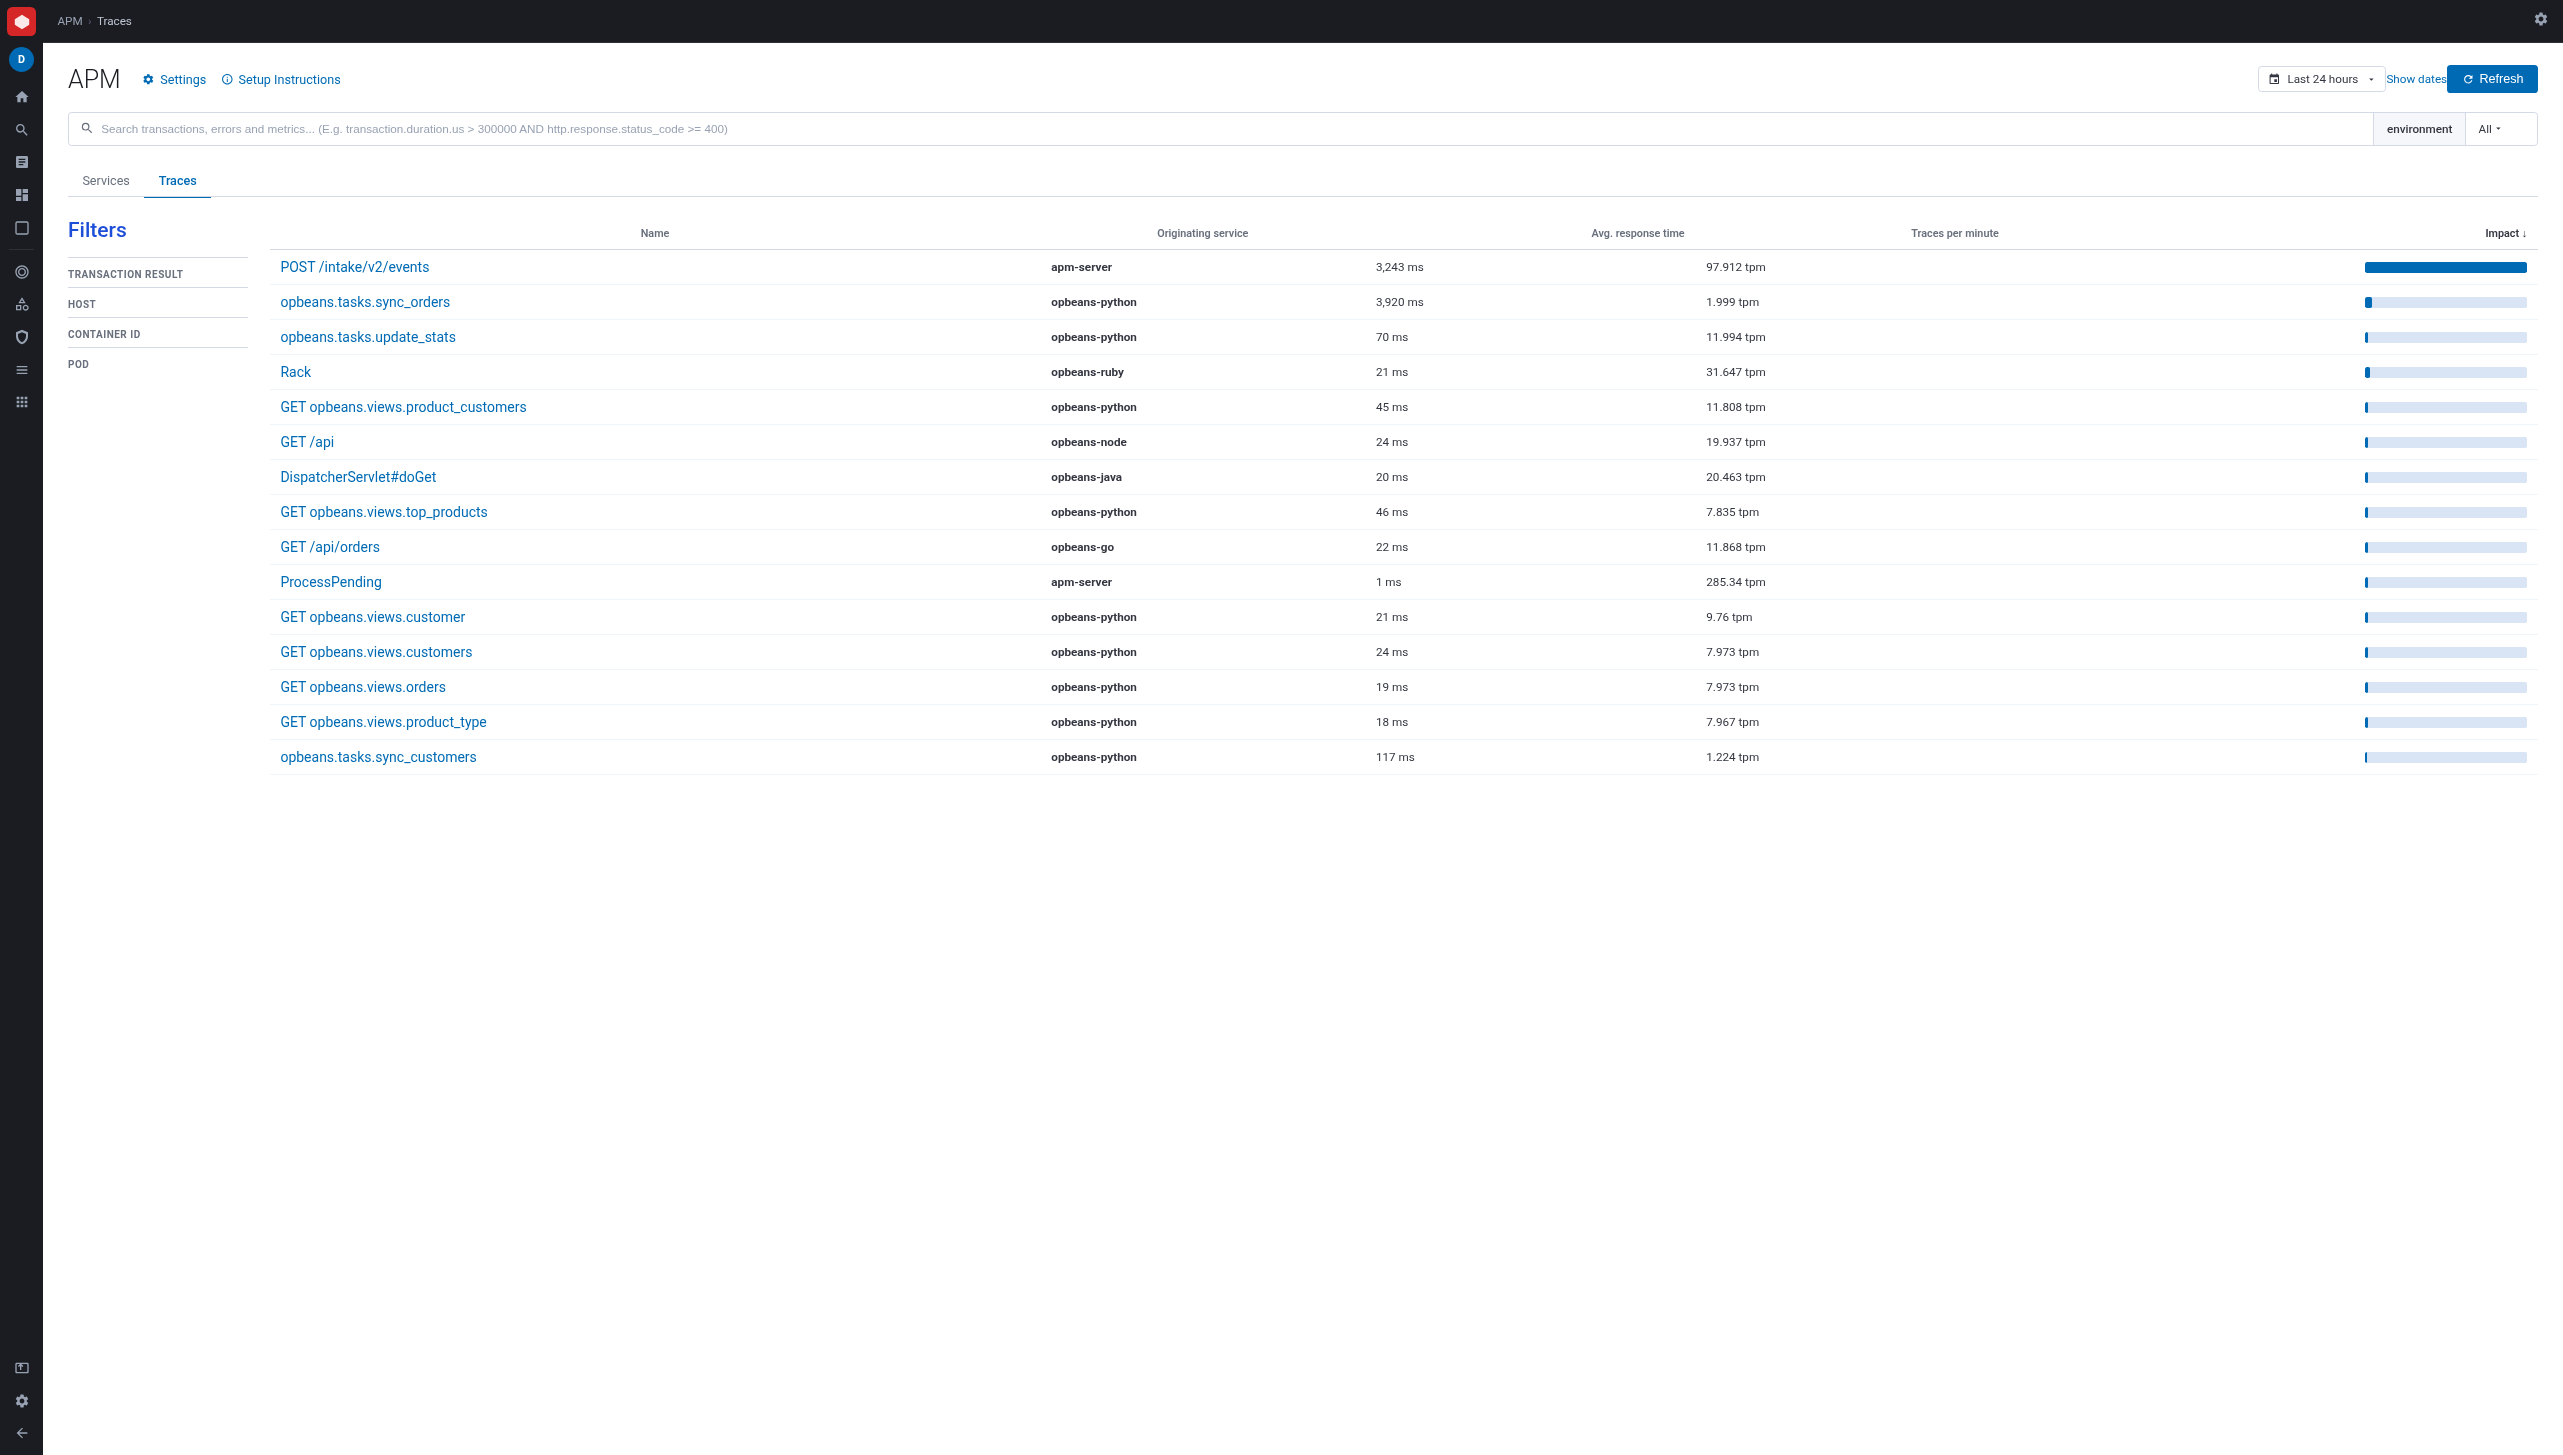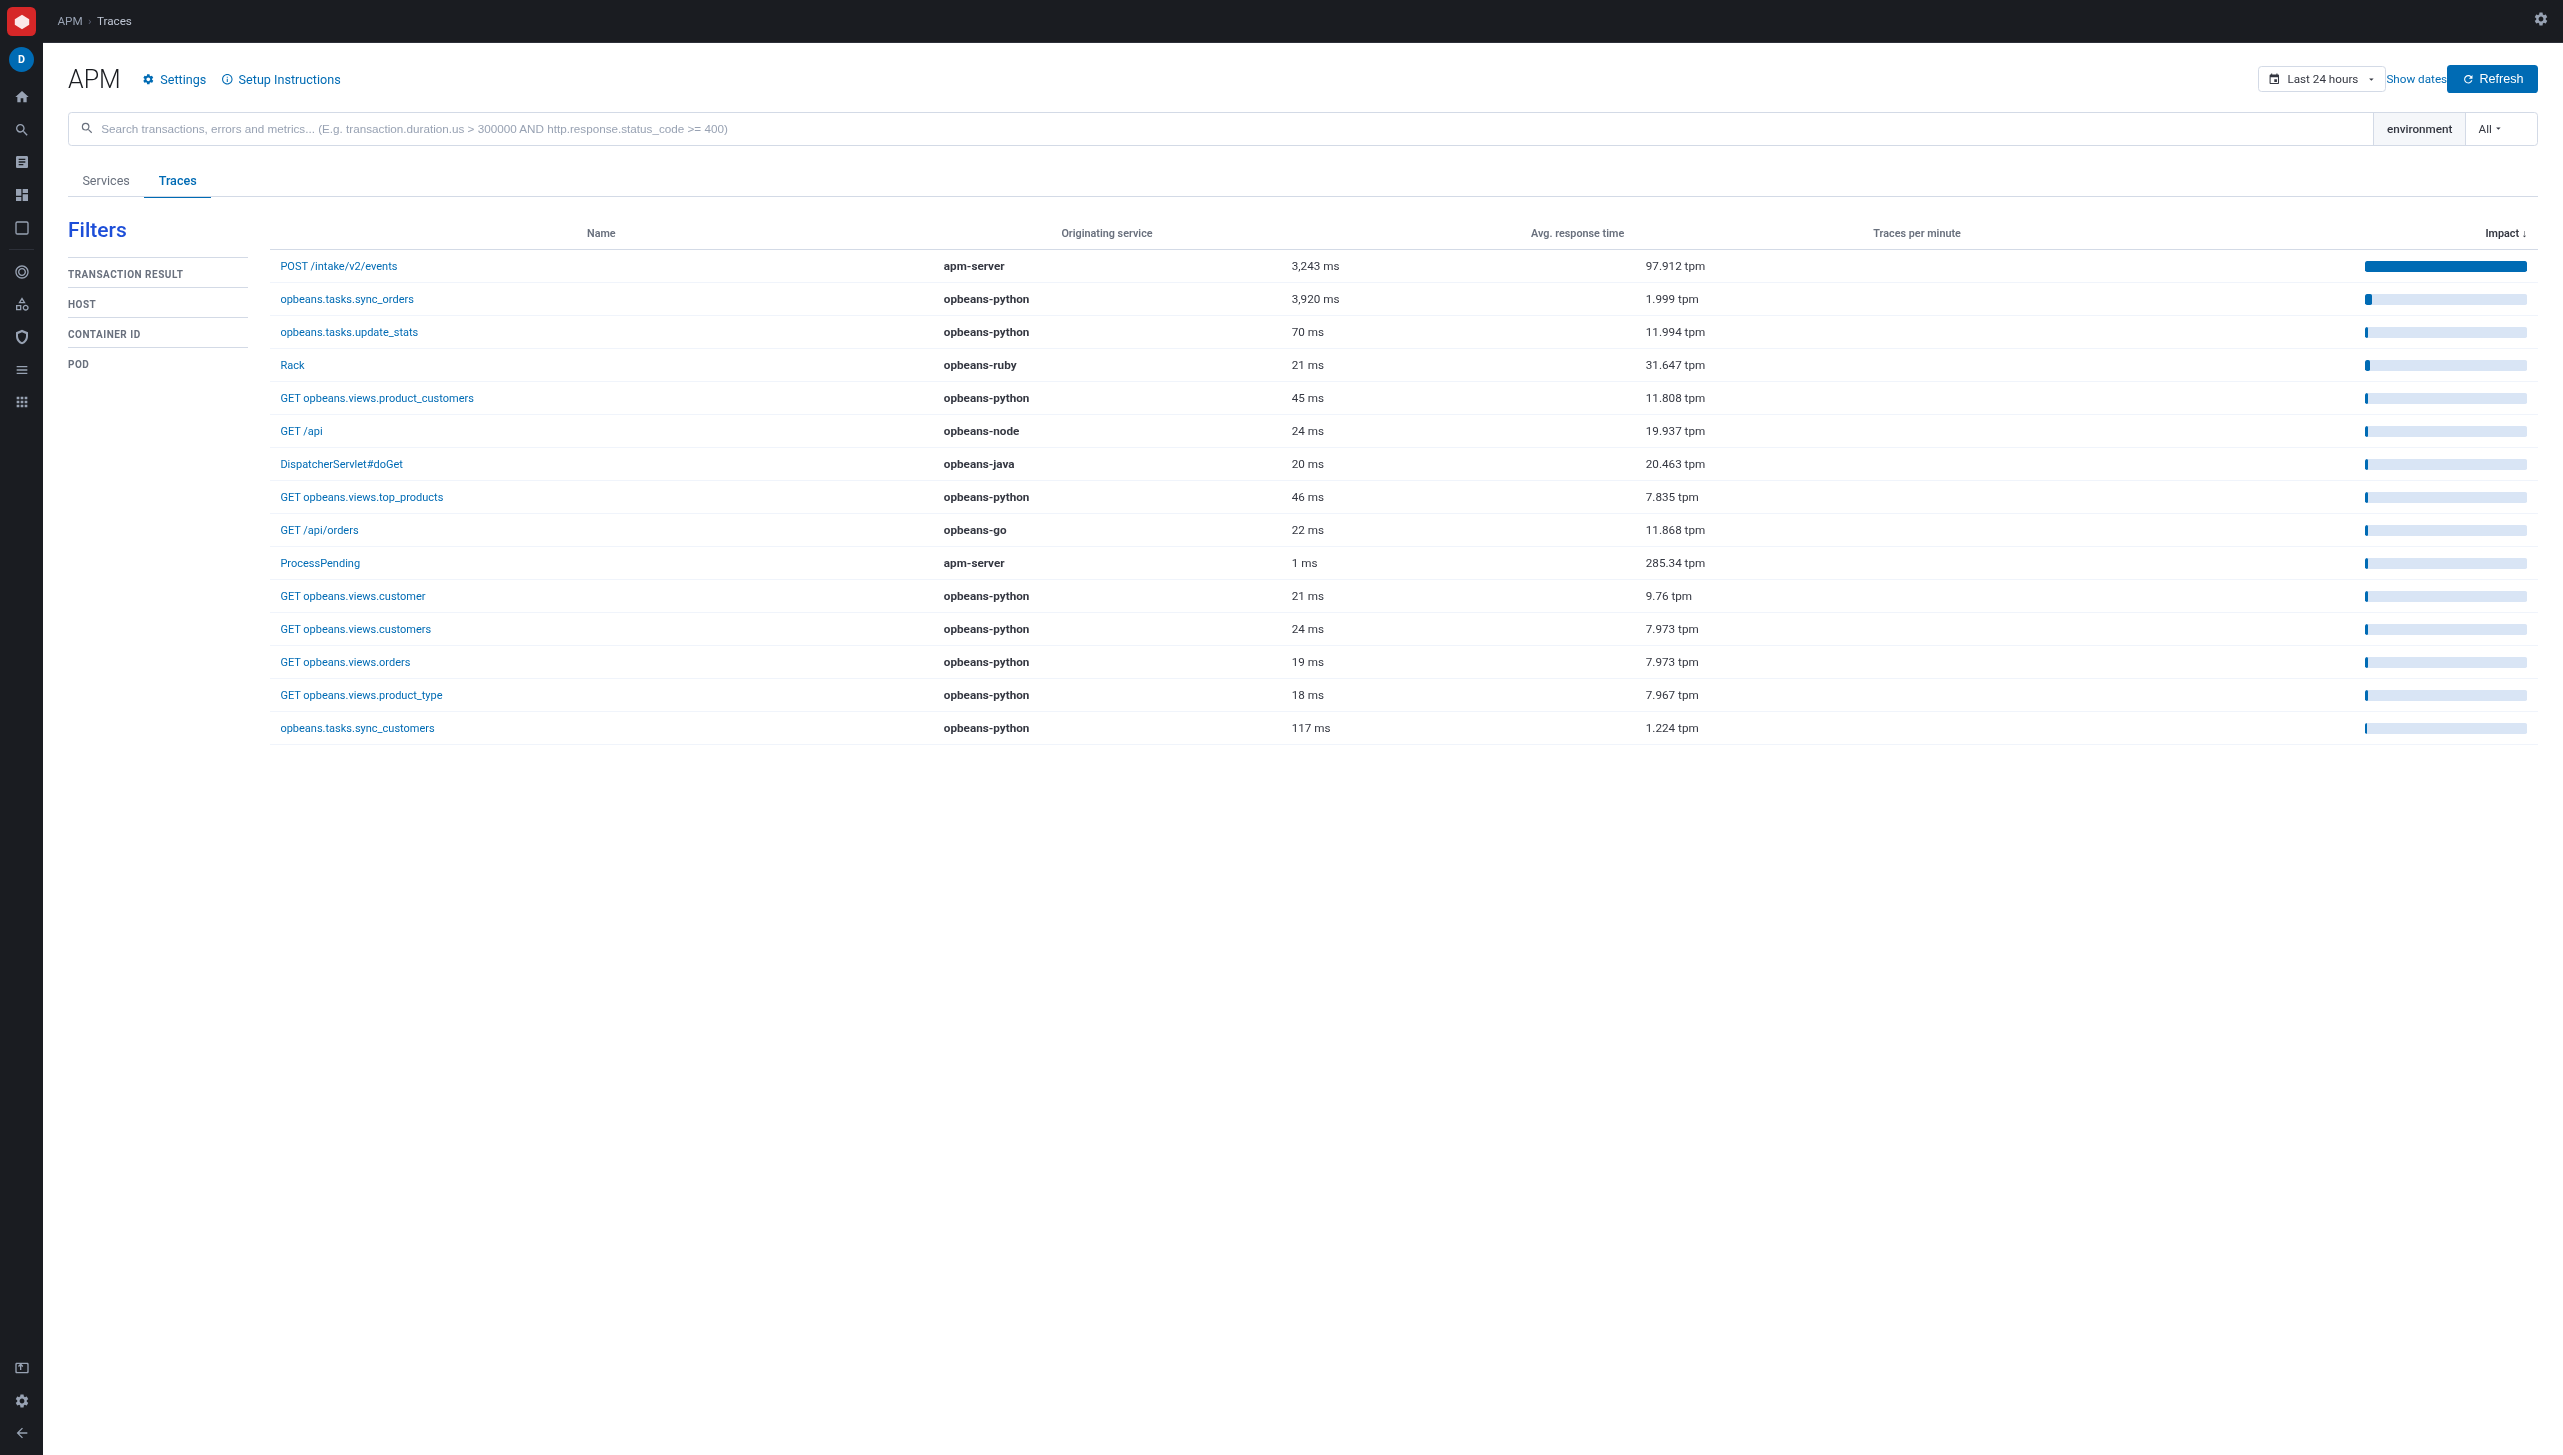--- a/index.html
+++ b/index.html
@@ -59,21 +59,21 @@
     .filter-section { margin-bottom: 0; }
     .filter-label { font-size: 10px; font-weight: 700; color: #69707d; letter-spacing: 0.05em; text-transform: uppercase; padding: 10.8px 0 7.2px 0; border-top: 0.9px solid #d3dae6; }
 
     
     .table-container { flex: 1; }
     .data-table { width: 100%; border-collapse: collapse; }
     .data-table th { text-align: center; font-size: 10.8px; font-weight: 600; color: #69707d; padding: 9px 10.8px; border-bottom: 0.9px solid #d3dae6; white-space: nowrap; }
     .data-table th.right { text-align: right; }
     .data-table th.sort-active { color: #343741; }
     .data-table td { padding: 9px 10.8px; border-bottom: 0.9px solid #f0f4fb; vertical-align: middle; font-size: 11.7px; }
-    .trace-name { color: #006bb4; cursor: pointer; font-size: 11px; }
+    .trace-name { color: #006bb4; cursor: pointer; font-size: 14px; }
     .td-right { text-align: left; color: #343741; }
     .td-service { color: #343741; font-weight: bold; }
 
     
     .impact-cell { display: flex; align-items: center; justify-content: flex-end; }
     .impact-bar-wrap { width: 162px; height: 10.8px; background: #d9e5f5; border-radius: 1.8px; overflow: hidden; }
     .impact-bar { height: 100%; background: #006bb4; border-radius: 1.8px; }
   </style>
 </head>
 <body>

